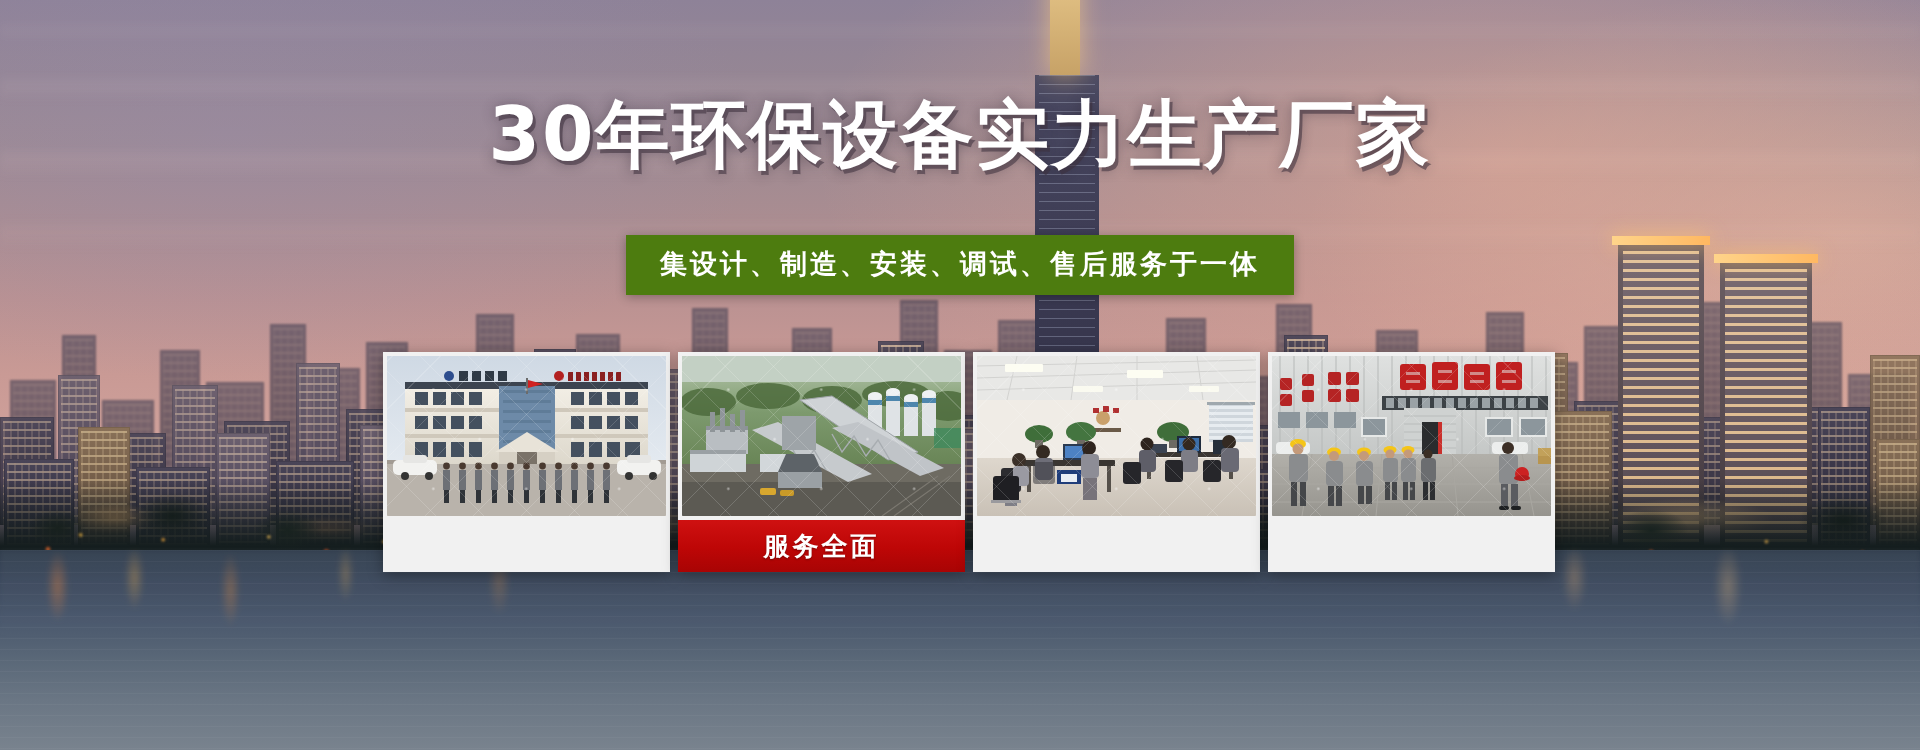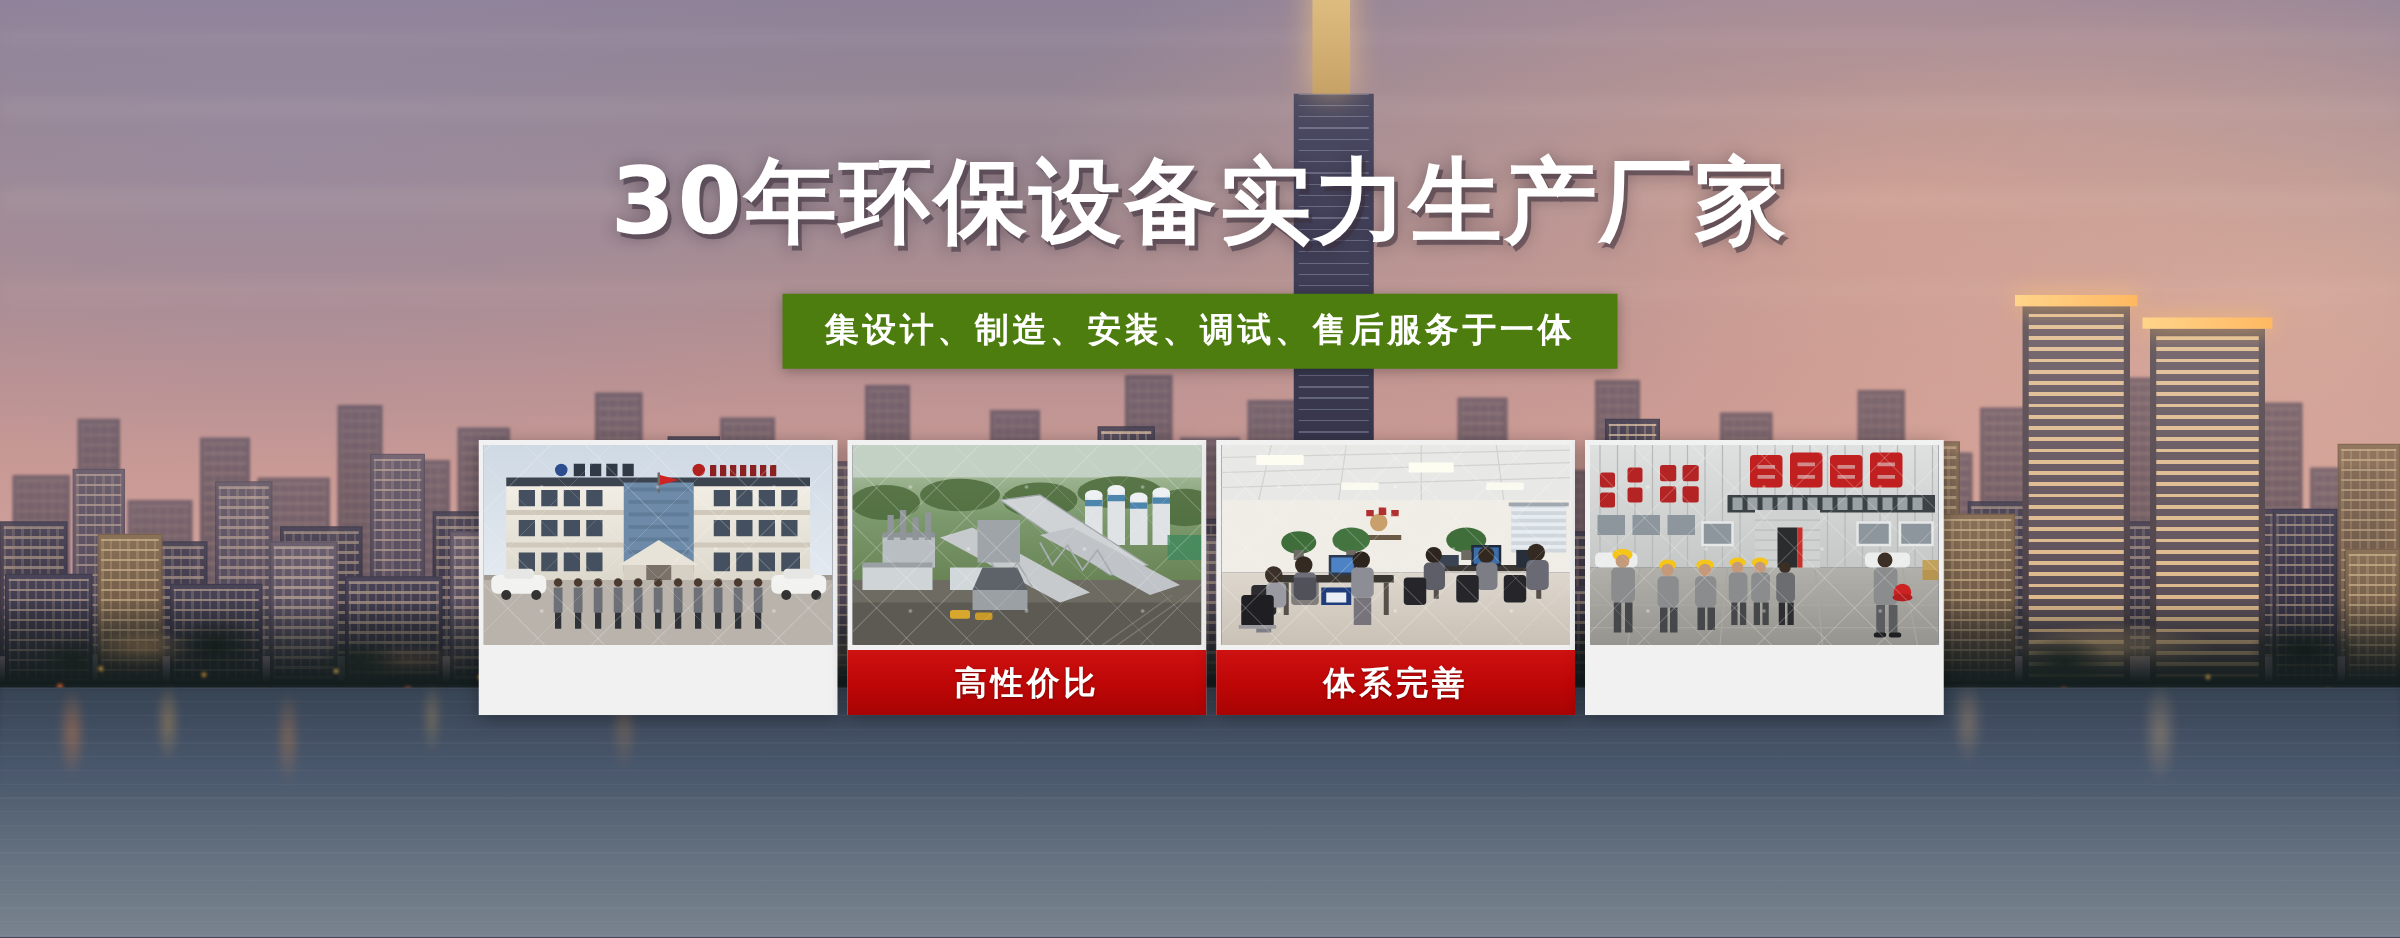--- a/index.html
+++ b/index.html
@@ -210,21 +210,21 @@
   }
   .water-lines{
     position:absolute; left:0; right:0; bottom:0; height:200px; z-index:10;
     background:repeating-linear-gradient(to bottom, rgba(255,255,255,.035) 0 1px, rgba(255,255,255,0) 1px 11px);
   }
 
   
   .content{ position:absolute; inset:0; z-index:40; }
 
   .headline{
-    position:absolute; top:112px; left:0; width:1920px; text-align:center;
+    position:absolute; top:86px; left:0; width:1920px; text-align:center;
     font-size:74px; font-weight:bold; color:#ffffff; letter-spacing:2px;
     text-shadow:
       3px 4px 0 rgba(60,48,60,.55),
       0 2px 14px rgba(40,30,45,.45);
     white-space:nowrap;
   }
 
   .subbar{
     position:absolute; top:235px; left:50%; transform:translateX(-50%);
     background:#4d7c0f;
@@ -625,21 +625,21 @@
 
             <g stroke="#7b7870" stroke-width="1.2">
               <path d="M200 160 L256 120"></path>
                 <path d="M212 160 L268 120"></path>
             </g>
 
             <rect x="252" y="72" width="27" height="20" fill="#3f8a5c" opacity=".8"></rect>
           </svg>
           <div class="mesh"></div>
         </div>
-        <div class="card-label">高性价比</div>
+        <div class="card-label">服务全面</div>
       </div>
 
       <div class="card">
         <div class="card-photo">
           <svg viewBox="0 0 279 160" preserveAspectRatio="none" aria-hidden="true">
             <defs>
               <linearGradient id="c3f" x1="0" y1="0" x2="0" y2="1">
                 <stop offset="0" stop-color="#ded7cd"></stop>
                   <stop offset="1" stop-color="#c9c1b6"></stop>
               </linearGradient>
@@ -741,21 +741,20 @@
             <rect x="226" y="104" width="18" height="22" rx="3" fill="#26262a"></rect>
 
             <rect x="16" y="120" width="26" height="26" rx="3" fill="#1f1f23"></rect>
             <rect x="14" y="144" width="30" height="3" fill="#9a9a9e"></rect>
 
             <rect x="80" y="114" width="24" height="14" fill="#1f3d7a"></rect>
             <rect x="84" y="118" width="16" height="8" fill="#e9eef5"></rect>
           </svg>
           <div class="mesh"></div>
         </div>
-        <div class="card-label">体系完善</div>
       </div>
 
       <div class="card">
         <div class="card-photo">
           <svg viewBox="0 0 279 160" preserveAspectRatio="none" aria-hidden="true">
             <defs>
               <linearGradient id="c4w" x1="0" y1="0" x2="0" y2="1">
                 <stop offset="0" stop-color="#dfe1e0"></stop>
                   <stop offset="1" stop-color="#c5c8c7"></stop>
               </linearGradient>

